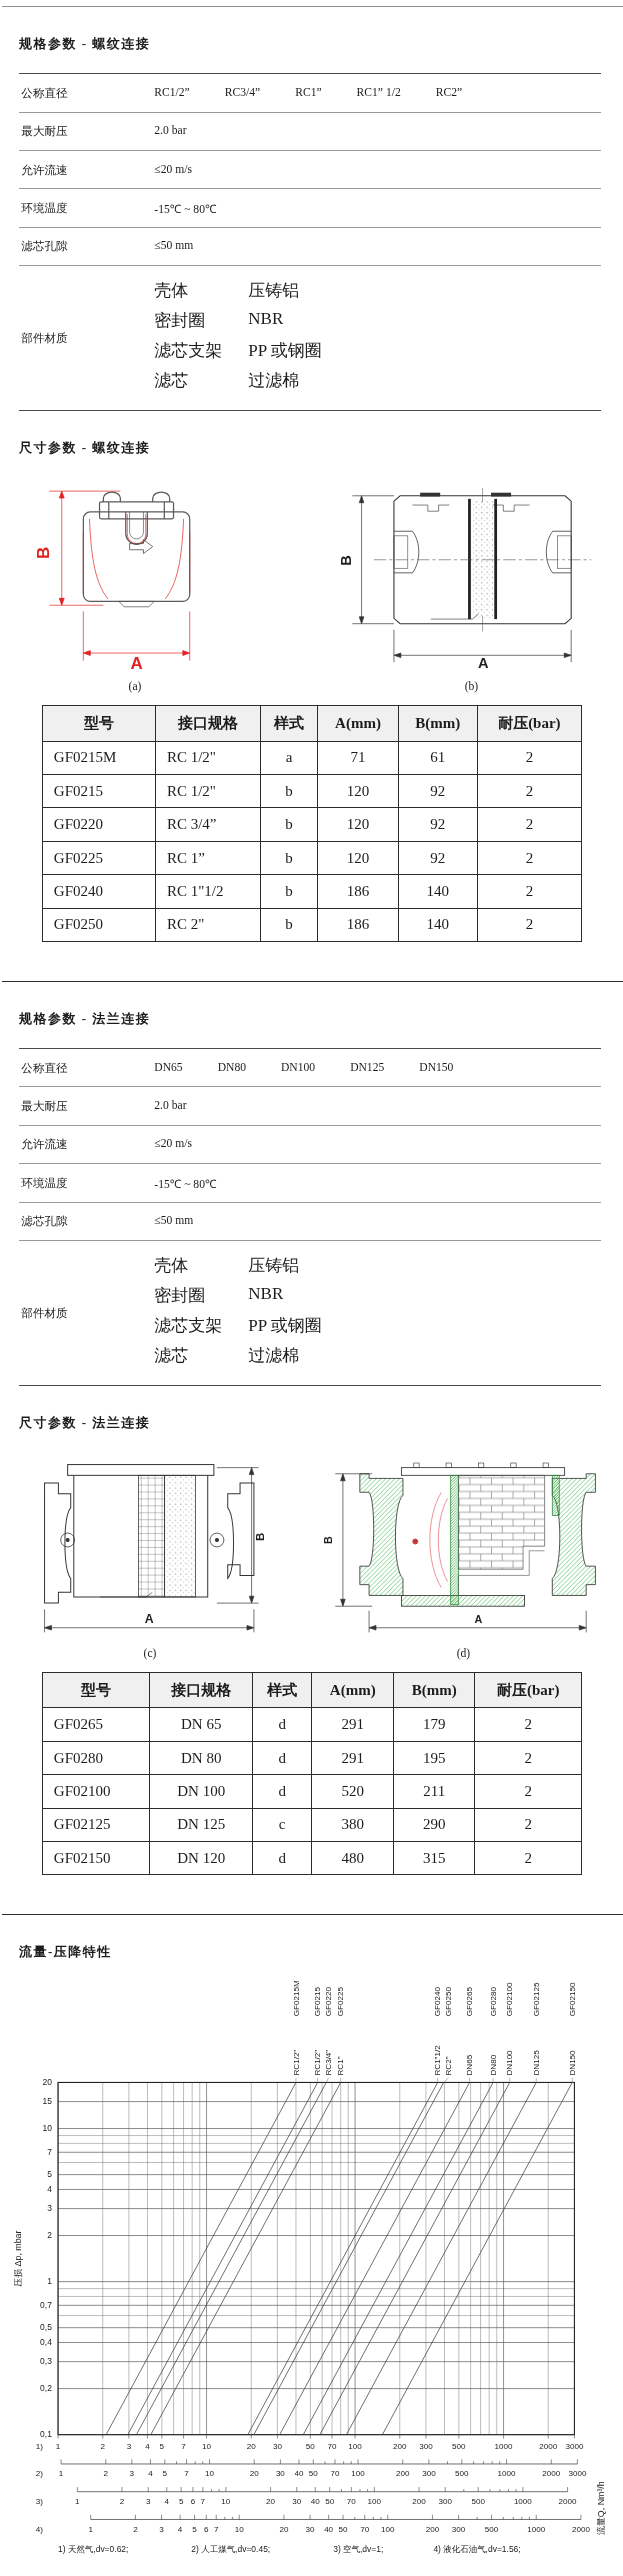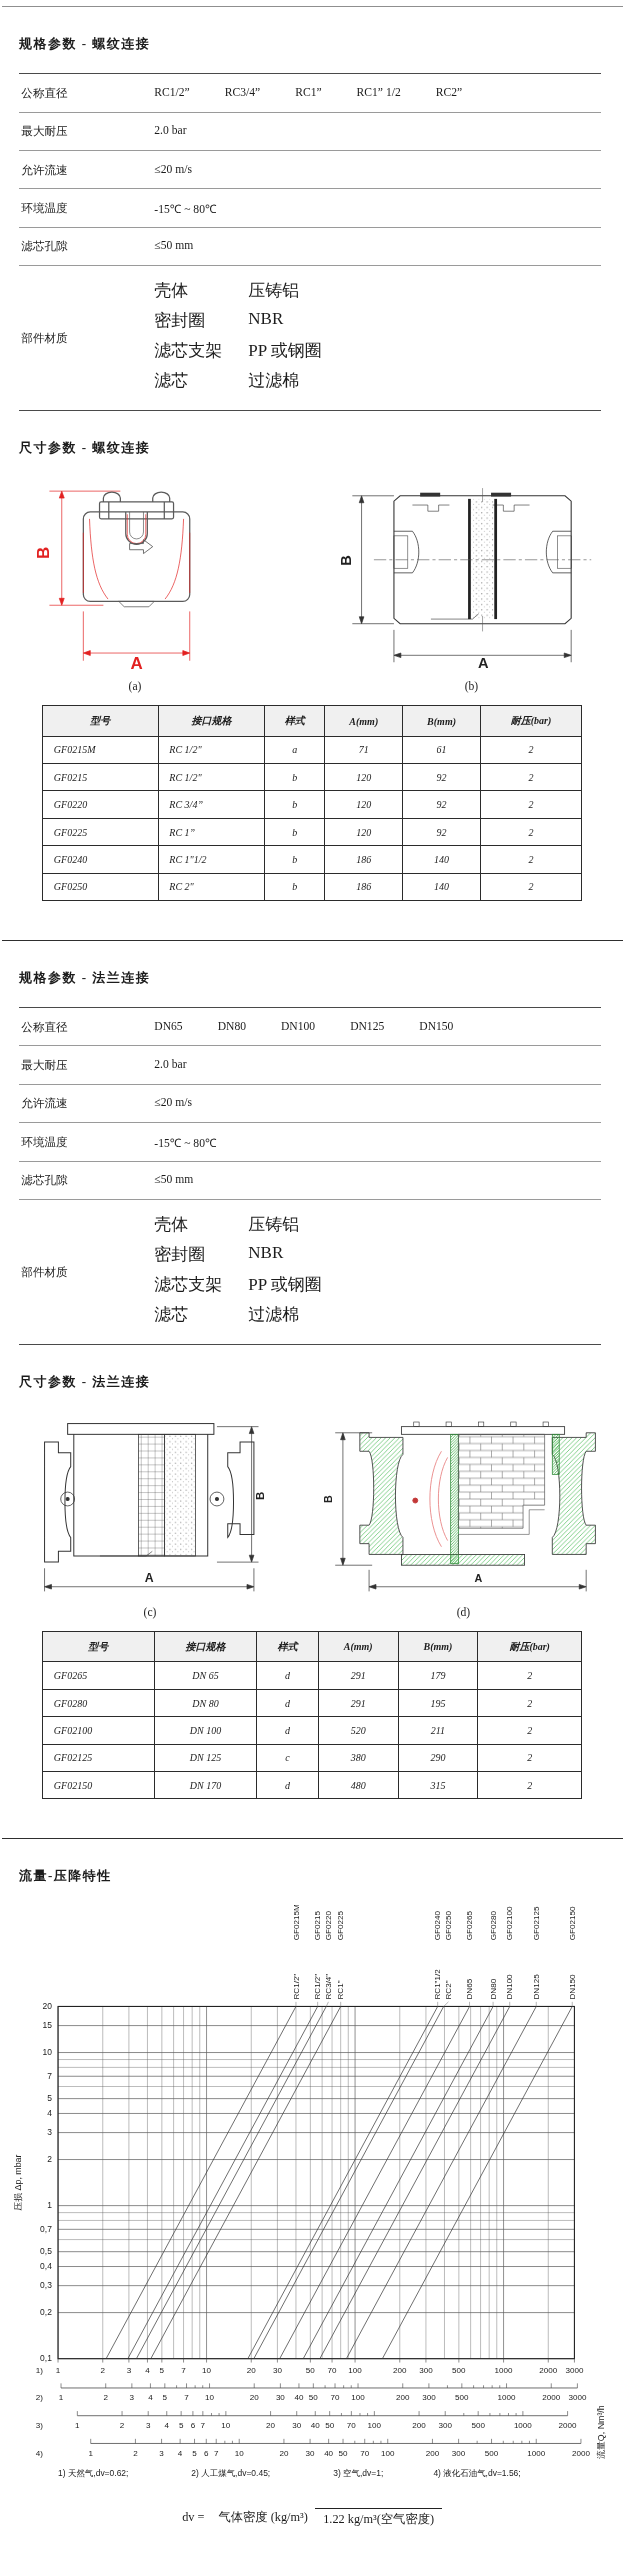--- a/index.html
+++ b/index.html
@@ -15,21 +15,21 @@
   .spec-label{width:133px;flex:none;font-size:11.6px;padding-left:2.3px;}
   .spec-vals{display:flex;gap:35px;font-size:11.6px;align-items:center;}
   .mat-pairs{font-size:17px;}
   .mat-pair{display:flex;margin:1.5px 0 7px;}
   .mat-part{width:94px;flex:none;}
   
   .drawrow{display:flex;justify-content:space-between;align-items:flex-end;margin:10.8px 21.6px 0 23px;}
   .drawbox{text-align:center;}
   .cap{font-size:11.6px;margin-top:6.2px;}
   
-  table.dim{border-collapse:collapse;margin:12.3px auto 0;width:540px;font-size:10px;text-align:center;border:1.2px solid #2b2b2b;font-style:italic;}
+  table.dim{border-collapse:collapse;margin:12.3px auto 0;width:540px;font-size:15px;text-align:center;border:1.2px solid #2b2b2b;}
   table.dim th,table.dim td{border:0.8px solid #2b2b2b;padding:7.7px 4.6px;}
   table.dim thead th{background:#f0f0f0;font-weight:bold;}
   table.dim td:first-child{text-align:left;padding-left:10.8px;}
   table.dim.t1 td:nth-child(2){text-align:left;padding-left:10.8px;}
   .desc{font-size:11.6px;margin:9.3px 0 0 19px;}
   #flow-chart{display:block;margin:1.5px 0 0 0;}
   .note{font-size:11.6px;margin:14px 0 0 19px;}
   .formula{display:flex;justify-content:center;align-items:center;gap:6.2px;margin:26px 1px 0;font-size:12.3px;}
   .frac{display:inline-flex;flex-direction:row;align-items:center;line-height:1.35;}
   .frac .num{padding:0 7.7px 1.5px;}
@@ -456,21 +456,21 @@
         <tr>
           <td>GF02125</td>
           <td>DN 125</td>
           <td>c</td>
           <td>380</td>
           <td>290</td>
           <td>2</td>
         </tr>
         <tr>
           <td>GF02150</td>
-          <td>DN 170</td>
+          <td>DN 120</td>
           <td>d</td>
           <td>480</td>
           <td>315</td>
           <td>2</td>
         </tr>
       </tbody>
     </table>
 
   <hr class="divider">
 

